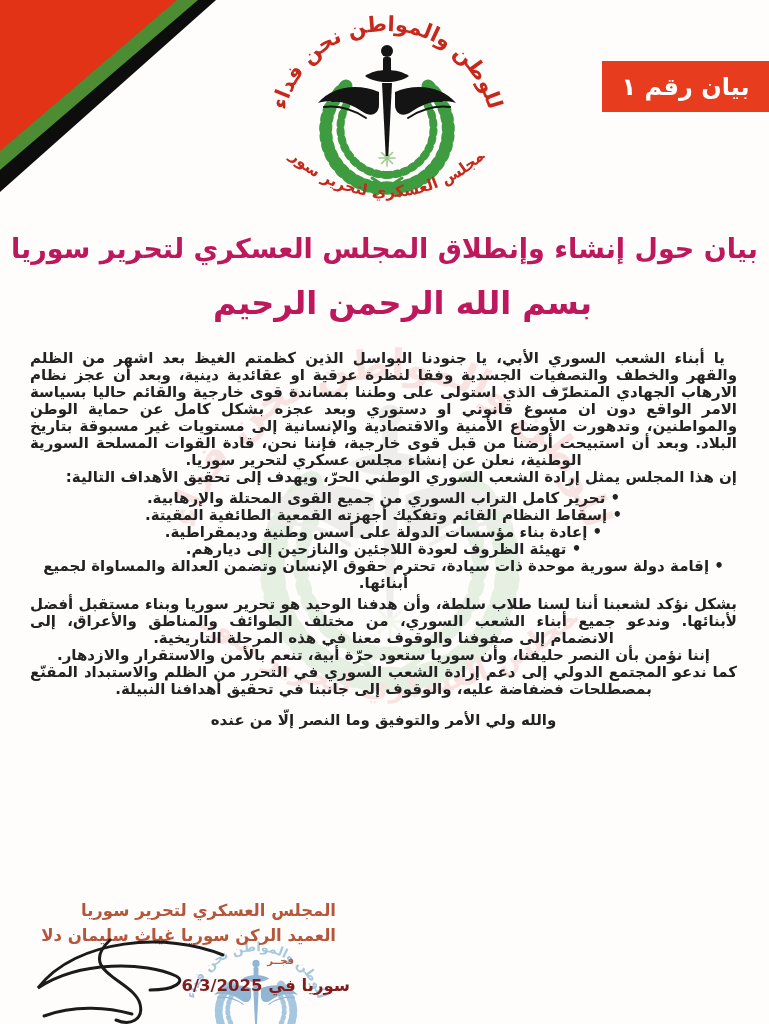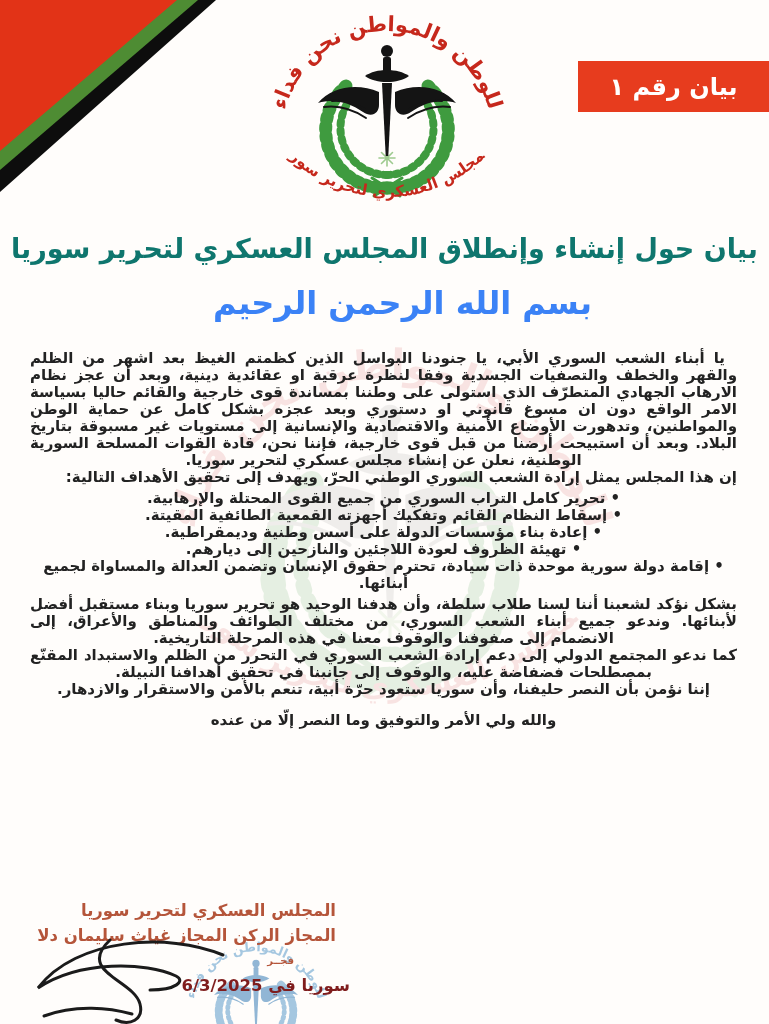--- a/index.html
+++ b/index.html
@@ -5,21 +5,21 @@
   html,body { margin:0; padding:0; background:#888; }
   .page {
     position:relative; width:769px; height:1024px; margin:0 auto;
     background:#fffdfb; overflow:hidden;
     font-family:"DejaVu Sans", sans-serif;
   }
   
   .corner-flag { position:absolute; top:0; left:0; z-index:4; }
   
   .banner {
-    position:absolute; top:61px; right:0; width:191px; height:51px;
+    position:absolute; top:61px; right:0; width:167px; height:51px;
     background:#e73c1e; color:#ffffff; z-index:4;
     display:flex; align-items:center; justify-content:center;
     direction:rtl; font-size:24px; font-weight:bold;
   }
   
   .logo-main  { position:absolute; left:262px; top:6px;  width:250px; height:235px; z-index:3;
                 --wreath:#3f9b3f; --ltext:#c6281c; --dagger:#141414; --star:#7cb86a; }
   .watermark  { position:absolute; left:150px; top:330px; width:480px; height:451px; opacity:0.13; z-index:0;
                 --wreath:#3f9b3f; --ltext:#cf4040; --dagger:#8a8a8a; --star:#7cb86a; }
   .stamp      { position:absolute; left:180px; top:936px; width:152px; height:143px; opacity:0.9; z-index:1;
@@ -29,26 +29,26 @@
   .wr-leaf  { fill:none; stroke:var(--wreath); stroke-width:13; stroke-dasharray:3.5 6; stroke-linecap:round; }
   .wr-leaf2 { fill:none; stroke:var(--wreath); stroke-width:8;  stroke-dasharray:3 5.5; stroke-linecap:round; }
   .wr-stem  { fill:none; stroke:var(--wreath); stroke-width:3; stroke-linecap:round; }
   .star-ln  { stroke:var(--star); stroke-width:1.6; opacity:.75; }
   .dagger-f { fill:var(--dagger); }
   .wing-ln  { fill:none; stroke:var(--dagger); stroke-width:2; stroke-linecap:round; }
 
   .title {
     position:absolute; top:233px; left:0; right:0; z-index:2;
     text-align:center; direction:rtl;
-    font-size:27px; font-weight:bold; color:#0f766e;
+    font-size:27px; font-weight:bold; color:#be185d;
   }
   .basmala {
     position:absolute; top:284px; left:0; right:0; z-index:2;
     text-align:center; direction:rtl;
-    font-size:32px; font-weight:bold; color:#3b82f6;padding-left:36px;
+    font-size:32px; font-weight:bold; color:#be185d;padding-left:36px;
   }
   .body-text {
     position:absolute; top:350px; left:30px; right:32px; z-index:2;
     direction:rtl; font-size:15px; font-weight:bold; color:#222;
     line-height:17px;
   }
   .body-text p { margin:0; text-align:justify; text-align-last:center; }
   .body-text p.p-first { text-indent:12px; }
   .body-text p.goals-intro { text-align-last:right; }
   ul.goals { margin:4px; padding:0; list-style:none; }
@@ -129,28 +129,28 @@
     <p class="p-first">يا أبناء الشعب السوري الأبي، يا جنودنا البواسل الذين كظمتم الغيظ بعد اشهر من الظلم والقهر والخطف والتصفيات الجسدية وفقا لنظرة عرقية او عقائدية دينية، وبعد أن عجز نظام الارهاب الجهادي المتطرّف الذي استولى على وطننا بمساندة قوى خارجية والقائم حاليا بسياسة الامر الواقع دون ان مسوغ قانوني او دستوري وبعد عجزه بشكل كامل عن حماية الوطن والمواطنين، وتدهورت الأوضاع الأمنية والاقتصادية والإنسانية إلى مستويات غير مسبوقة بتاريخ البلاد. وبعد أن استبيحت أرضنا من قبل قوى خارجية، فإننا نحن، قادة القوات المسلحة السورية الوطنية، نعلن عن إنشاء مجلس عسكري لتحرير سوريا.</p>
     <p class="goals-intro">إن هذا المجلس يمثل إرادة الشعب السوري الوطني الحرّ، ويهدف إلى تحقيق الأهداف التالية:</p>
     <ul class="goals">
       <li>• تحرير كامل التراب السوري من جميع القوى المحتلة والإرهابية.</li>
       <li>• إسقاط النظام القائم وتفكيك أجهزته القمعية الطائفية المقيتة.</li>
       <li>• إعادة بناء مؤسسات الدولة على أسس وطنية وديمقراطية.</li>
       <li>• تهيئة الظروف لعودة اللاجئين والنازحين إلى ديارهم.</li>
       <li>• إقامة دولة سورية موحدة ذات سيادة، تحترم حقوق الإنسان وتضمن العدالة والمساواة لجميع أبنائها.</li>
     </ul>
     <p>بشكل نؤكد لشعبنا أننا لسنا طلاب سلطة، وأن هدفنا الوحيد هو تحرير سوريا وبناء مستقبل أفضل لأبنائها. وندعو جميع أبناء الشعب السوري، من مختلف الطوائف والمناطق والأعراق، إلى الانضمام إلى صفوفنا والوقوف معنا في هذه المرحلة التاريخية.</p>
+    <p>إننا نؤمن بأن النصر حليفنا، وأن سوريا ستعود حرّة أبية، تنعم بالأمن والاستقرار والازدهار.</p>
     <p>كما ندعو المجتمع الدولي إلى دعم إرادة الشعب السوري في التحرر من الظلم والاستبداد المقنّع بمصطلحات فضفاضة عليه، والوقوف إلى جانبنا في تحقيق أهدافنا النبيلة.</p>
-    <p>إننا نؤمن بأن النصر حليفنا، وأن سوريا ستعود حرّة أبية، تنعم بالأمن والاستقرار والازدهار.</p>
     <p class="closing">والله ولي الأمر والتوفيق وما النصر إلّا من عنده</p>
   </div>
 
   <div class="sig-block">
     <div class="sig-org">المجلس العسكري لتحرير سوريا</div>
-    <div class="sig-name">المجاز الركن المجاز غياث سليمان دلا</div>
+    <div class="sig-name">العميد الركن سوريا غياث سليمان دلا</div>
     <div class="sig-codename">فجــر</div>
     <div class="sig-date">سوريا في 6/3/2025</div>
   </div>
 
   <svg class="signature-svg" width="215" height="95" viewBox="0 0 215 95">
     <g fill="none" stroke="#1b1b1b" stroke-width="3" stroke-linecap="round">
       <path d="M205,25 C150,2 58,8 20,58 C62,30 128,32 158,46 C168,51 158,60 132,60"></path>
       <path d="M92,10 C58,42 116,50 122,74 C126,90 112,96 98,90"></path>
       <path d="M26,86 C58,74 92,78 114,84"></path>
     </g>

